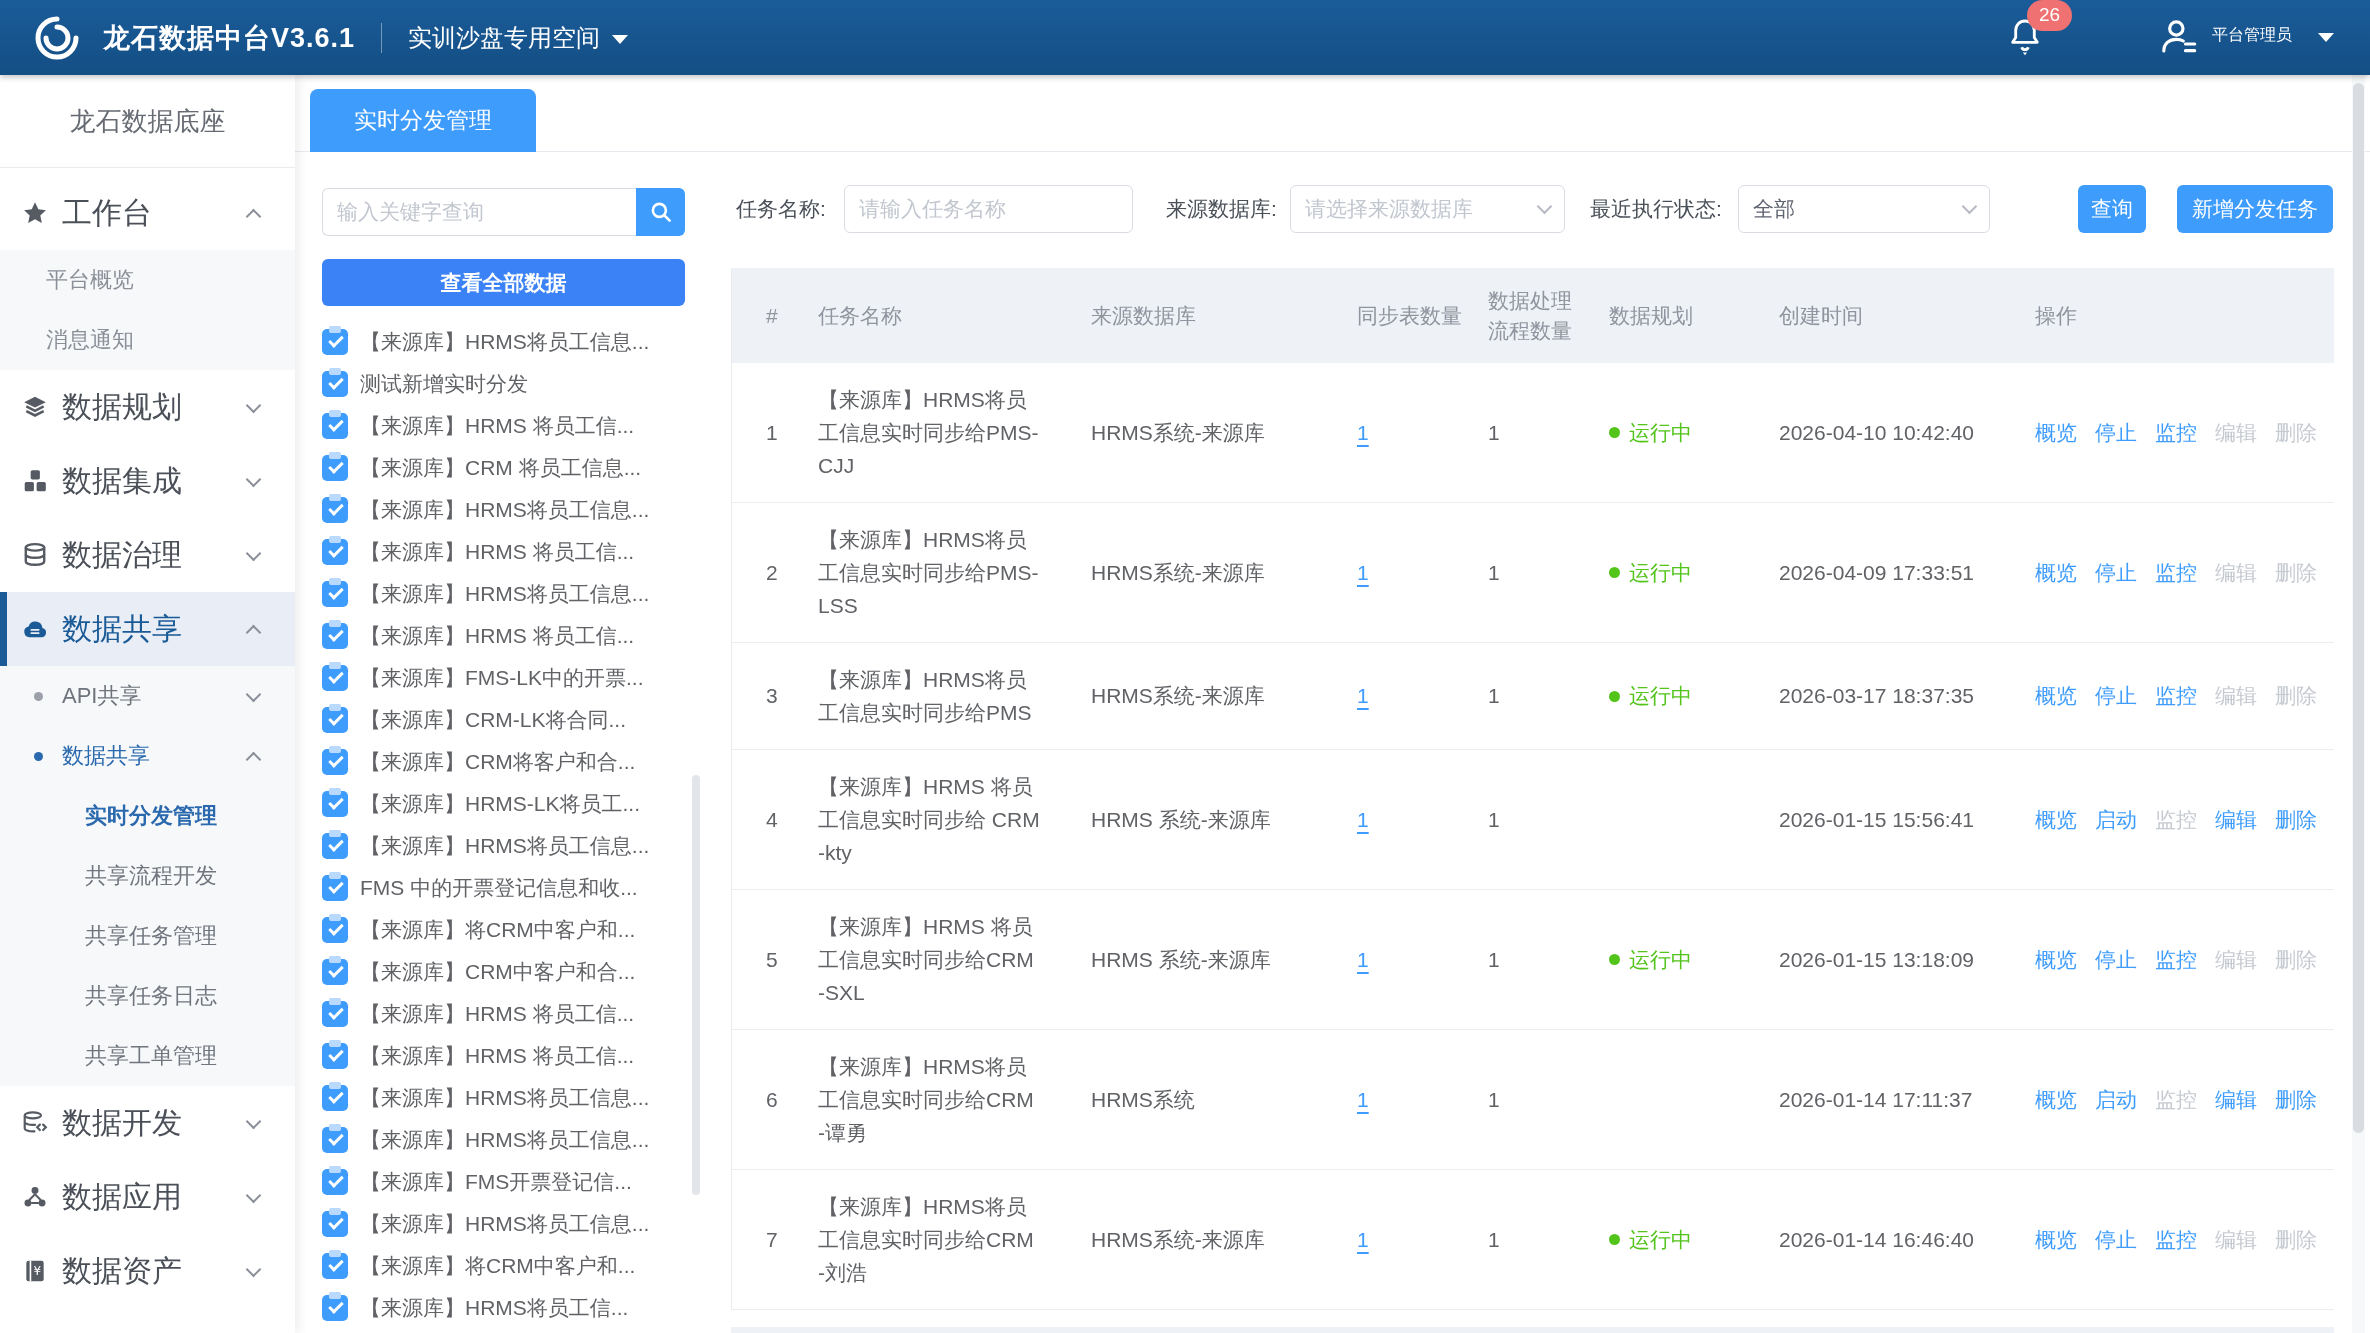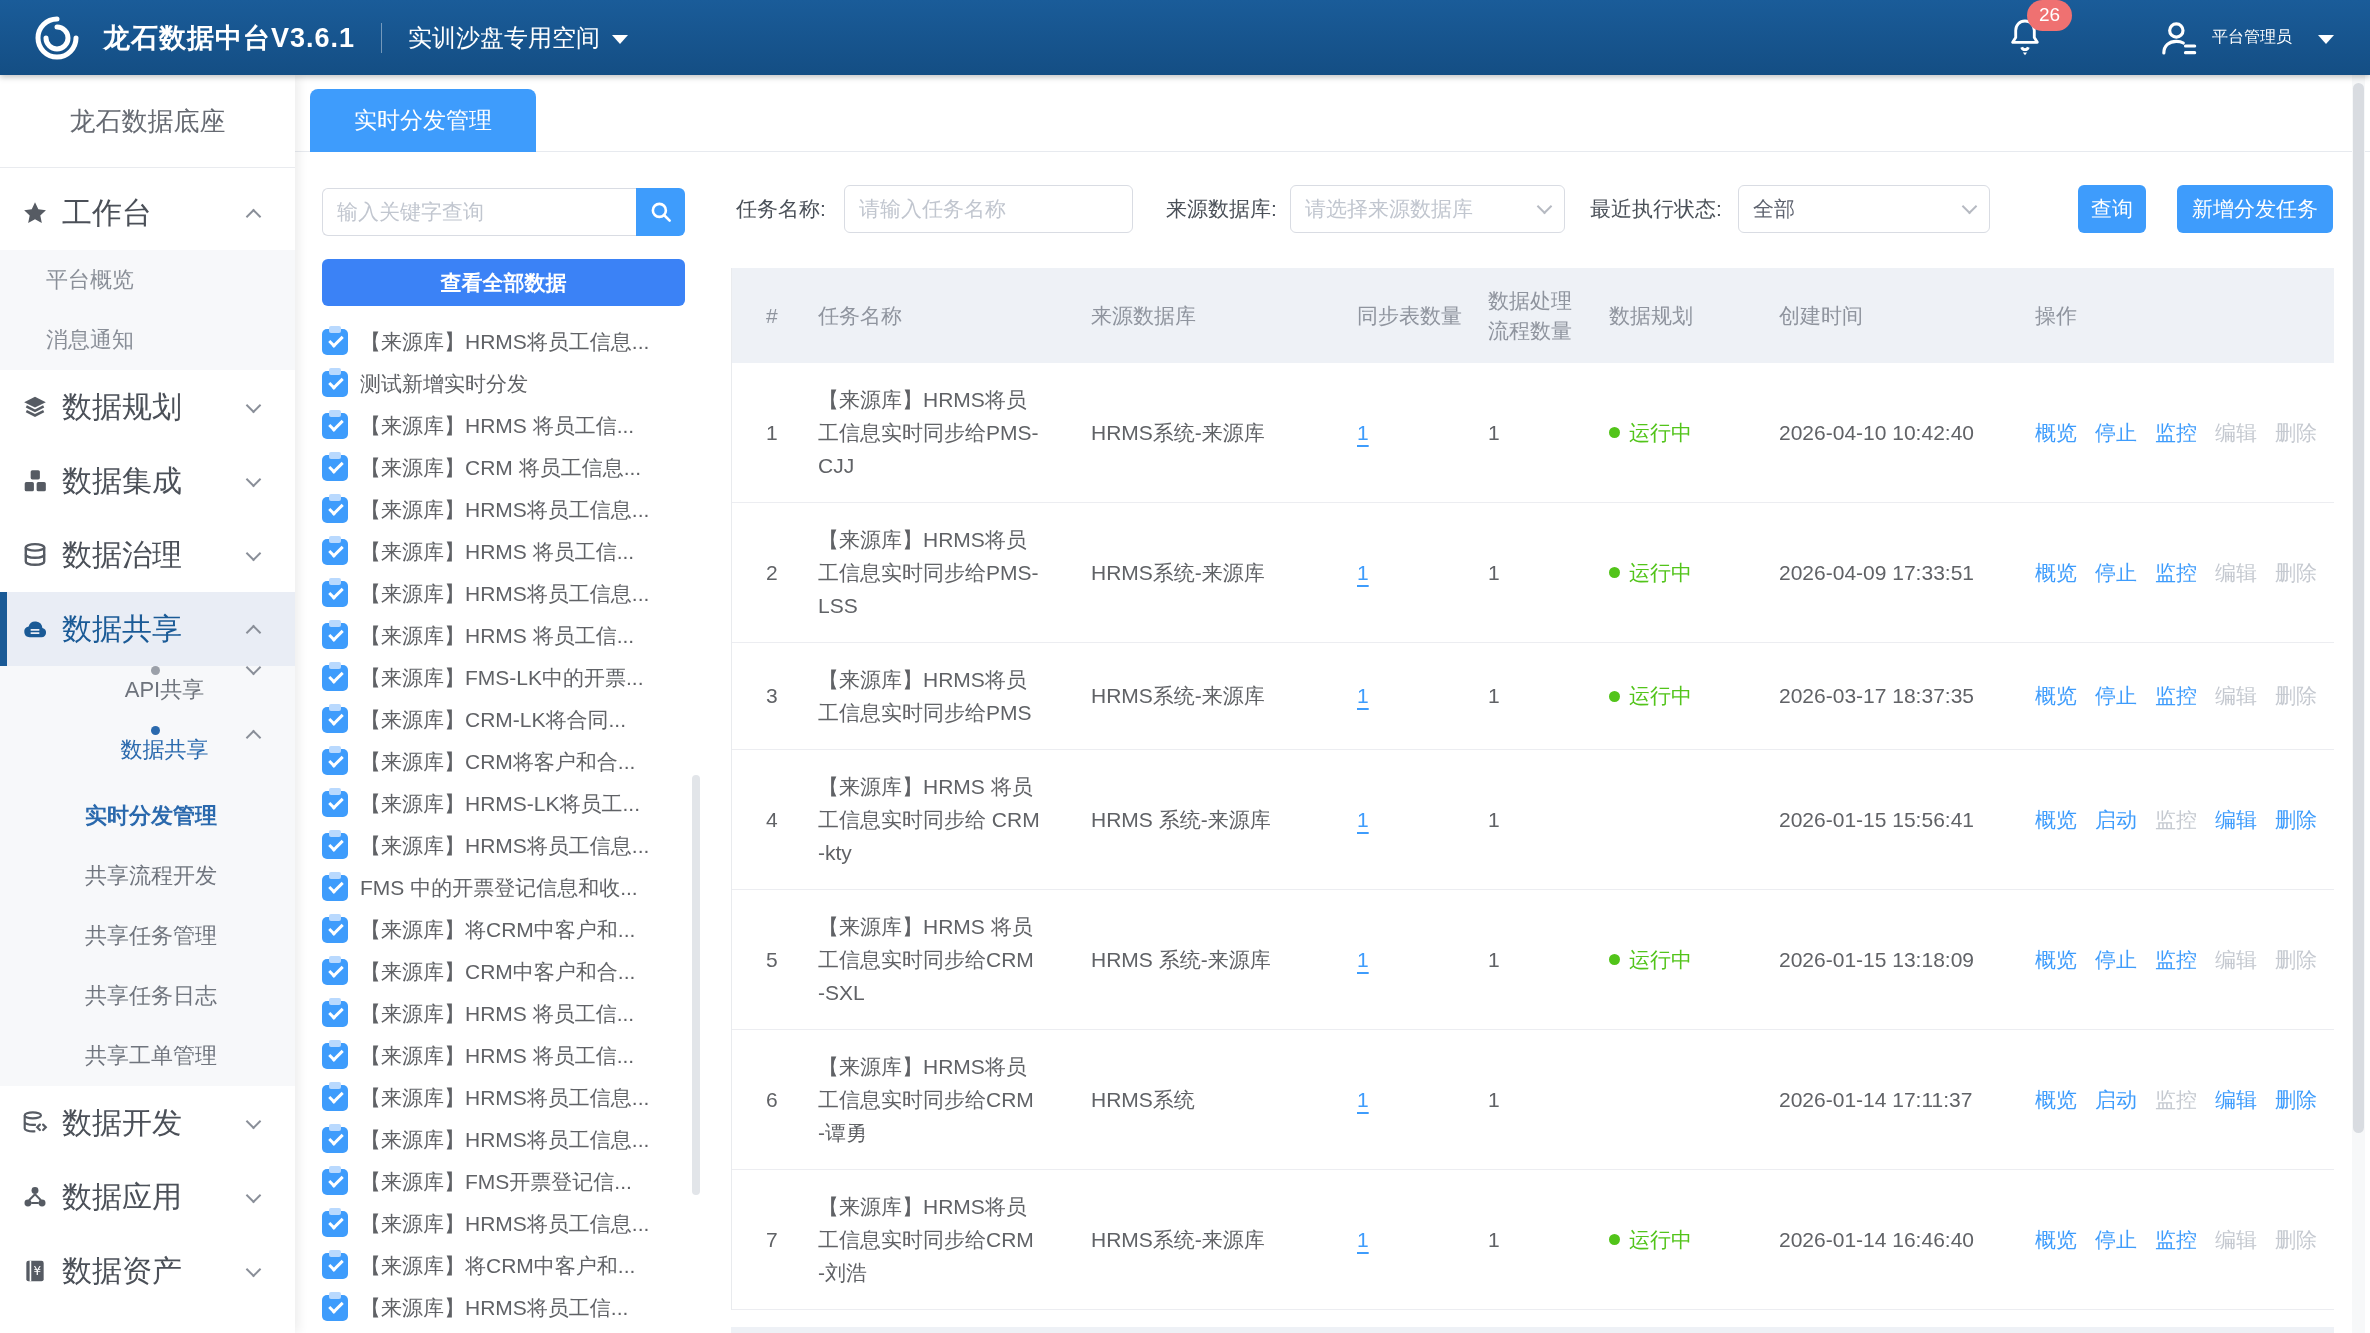--- a/index.html
+++ b/index.html
@@ -10,21 +10,21 @@
   
   .topbar { position:absolute; left:0; top:0; width:2370px; height:75px;
     background:linear-gradient(180deg,#1a5c99,#144e84); display:flex; align-items:center;
     color:#fff; z-index:30; box-shadow:0 2px 6px rgba(0,0,0,.25); }
   .logo { margin-left:33px; width:48px; height:48px; flex:none; }
   .app-title { margin-left:22px; font-size:27px; font-weight:600; letter-spacing:1px; }
   .tb-divider { margin-left:26px; width:1px; height:30px; background:rgba(255,255,255,.4); }
   .workspace { margin-left:26px; font-size:24px; display:flex; align-items:center; cursor:pointer; }
   .caret { width:0; height:0; border-left:8px solid transparent; border-right:8px solid transparent;
     border-top:9px solid #fff; margin-left:12px; margin-top:3px; }
-  .tb-right { margin-left:auto; display:flex; align-items:center; margin-right:36px; }
+  .tb-right { margin-left:auto; display:flex; align-items:flex-start; margin-right:36px; }
   .bell-wrap { position:relative; margin-right:115px; cursor:pointer; }
   .badge { position:absolute; top:-16px; left:20px; min-width:45px; height:31px; border-radius:16px;
     background:#ef7171; color:#fff; font-size:19px; display:flex; align-items:center;
     justify-content:center; padding:0 8px; }
   .user-wrap { display:flex; align-items:center; cursor:pointer; }
   .username { font-size:16px; margin-left:14px; margin-right:14px; }
 
   
   .sidebar { position:absolute; left:0; top:75px; width:295px; height:1258px; background:#fff;
     z-index:20; box-shadow:4px 0 10px rgba(0,0,0,.07); }
@@ -38,21 +38,21 @@
   .g.active { background:#e9edf5; border-left:7px solid #1a5a96; padding-left:15px; }
   .g.active .gi { color:#1a5a96; }
   .g.active .gl { color:#1a5a96; }
   .chev { position:absolute; right:36px; width:11px; height:11px;
     border-right:2px solid #8a8f99; border-bottom:2px solid #8a8f99; }
   .chev.down { transform:rotate(45deg); margin-top:-4px; }
   .chev.up { transform:rotate(-135deg); margin-top:6px; }
   .sub-bg { background:#f7f8fa; }
   .s1 { height:60px; line-height:60px; padding-left:46px; font-size:22px; color:#8a8f98; cursor:pointer; }
   .s2 { position:relative; height:60px; display:flex; align-items:center; padding-left:34px;
-    font-size:22px; color:#6e737c; cursor:pointer;flex-direction:column; }
+    font-size:22px; color:#6e737c; cursor:pointer; }
   .bullet { width:9px; height:9px; border-radius:50%; background:#9ba0a9; margin-right:19px; flex:none; }
   .s2.active2 { color:#2a69ad; }
   .s2.active2 .bullet { background:#2a69ad; }
   .s3 { height:60px; line-height:60px; padding-left:85px; font-size:22px; color:#70757e; cursor:pointer; }
   .s3.active3 { color:#2a69ad; font-weight:600; }
 
   
   .content { position:absolute; left:295px; top:75px; width:2075px; height:1258px; background:#fff; }
   .tabbar { position:absolute; left:0; top:0; width:2075px; height:77px; background:#fff;
     border-bottom:1px solid #e7eaef; }

